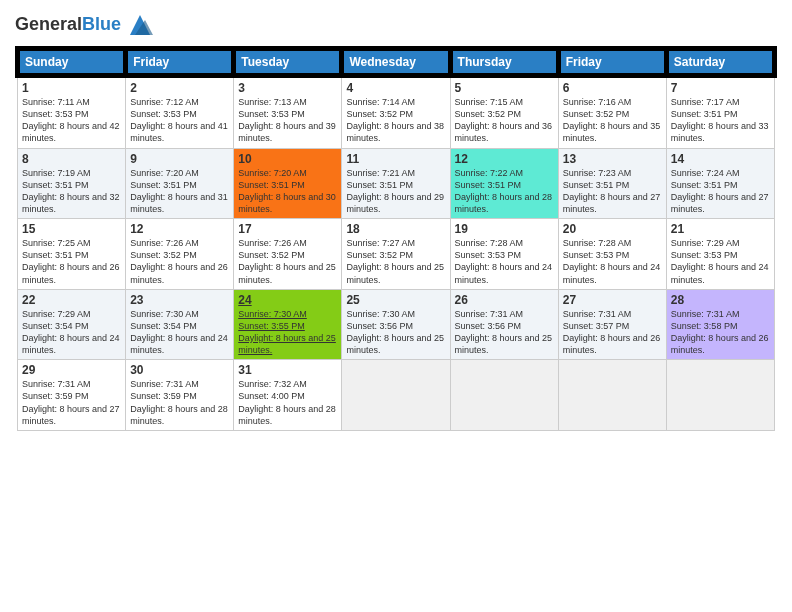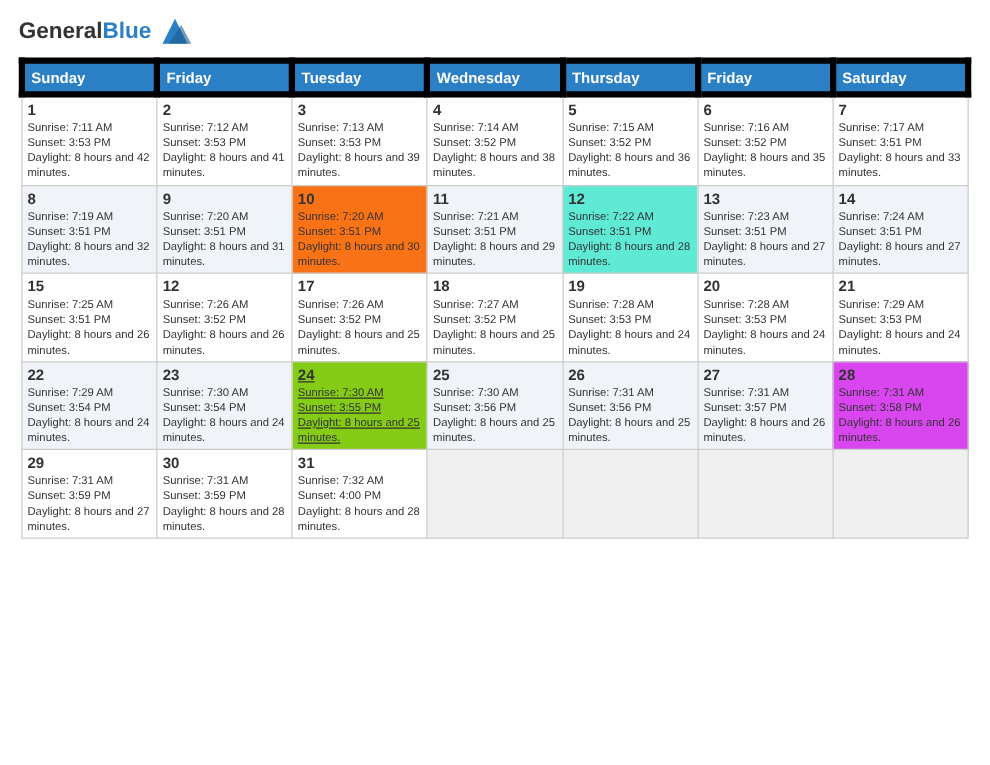--- a/index.html
+++ b/index.html
@@ -154,21 +154,21 @@
           <td><span class="day-num">20</span><span class="day-info">Sunrise: 7:28 AM<br>Sunset: 3:53 PM<br>Daylight: 8 hours and 24 minutes.</span></td>
           <td><span class="day-num">21</span><span class="day-info">Sunrise: 7:29 AM<br>Sunset: 3:53 PM<br>Daylight: 8 hours and 24 minutes.</span></td>
         </tr>
         <tr>
           <td style="background: rgb(240, 244, 248);"><span class="day-num">22</span><span class="day-info">Sunrise: 7:29 AM<br>Sunset: 3:54 PM<br>Daylight: 8 hours and 24 minutes.</span></td>
           <td style="background: rgb(240, 244, 248);"><span class="day-num">23</span><span class="day-info">Sunrise: 7:30 AM<br>Sunset: 3:54 PM<br>Daylight: 8 hours and 24 minutes.</span></td>
           <td style="background: #84cc16; text-decoration: underline;"><span class="day-num">24</span><span class="day-info">Sunrise: 7:30 AM<br>Sunset: 3:55 PM<br>Daylight: 8 hours and 25 minutes.</span></td>
           <td style="background: rgb(240, 244, 248);"><span class="day-num">25</span><span class="day-info">Sunrise: 7:30 AM<br>Sunset: 3:56 PM<br>Daylight: 8 hours and 25 minutes.</span></td>
           <td style="background: rgb(240, 244, 248);"><span class="day-num">26</span><span class="day-info">Sunrise: 7:31 AM<br>Sunset: 3:56 PM<br>Daylight: 8 hours and 25 minutes.</span></td>
           <td style="background: rgb(240, 244, 248);"><span class="day-num">27</span><span class="day-info">Sunrise: 7:31 AM<br>Sunset: 3:57 PM<br>Daylight: 8 hours and 26 minutes.</span></td>
-          <td style="background: #d946ef;"><span class="day-num">28</span><span class="day-info">Sunrise: 7:31 AM<br>Sunset: 3:58 PM<br>Daylight: 8 hours and 26 minutes.</span></td>
+          <td style="background: #c4b5fd;"><span class="day-num">28</span><span class="day-info">Sunrise: 7:31 AM<br>Sunset: 3:58 PM<br>Daylight: 8 hours and 26 minutes.</span></td>
         </tr>
         <tr>
           <td><span class="day-num">29</span><span class="day-info">Sunrise: 7:31 AM<br>Sunset: 3:59 PM<br>Daylight: 8 hours and 27 minutes.</span></td>
           <td><span class="day-num">30</span><span class="day-info">Sunrise: 7:31 AM<br>Sunset: 3:59 PM<br>Daylight: 8 hours and 28 minutes.</span></td>
           <td><span class="day-num">31</span><span class="day-info">Sunrise: 7:32 AM<br>Sunset: 4:00 PM<br>Daylight: 8 hours and 28 minutes.</span></td>
           <td class="empty"></td>
           <td class="empty"></td>
           <td class="empty"></td>
           <td class="empty"></td>
         </tr>

